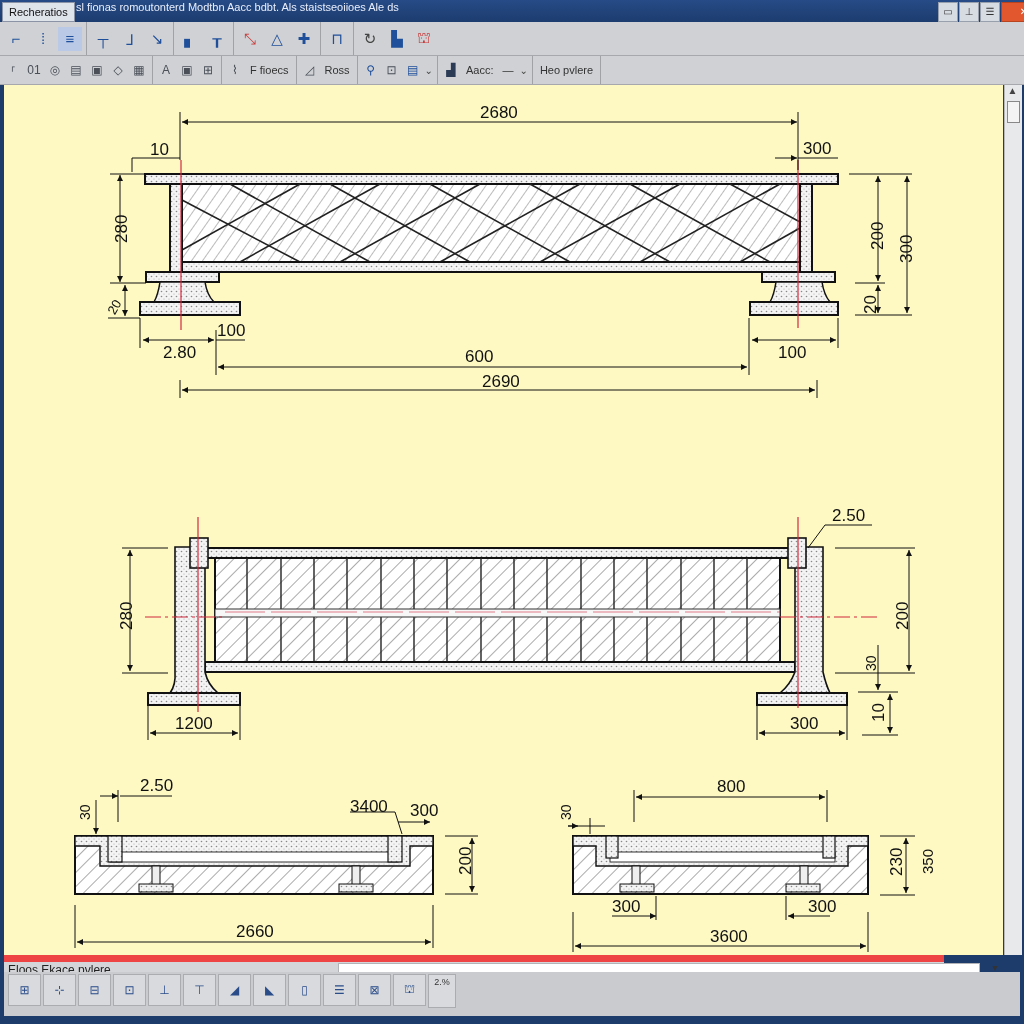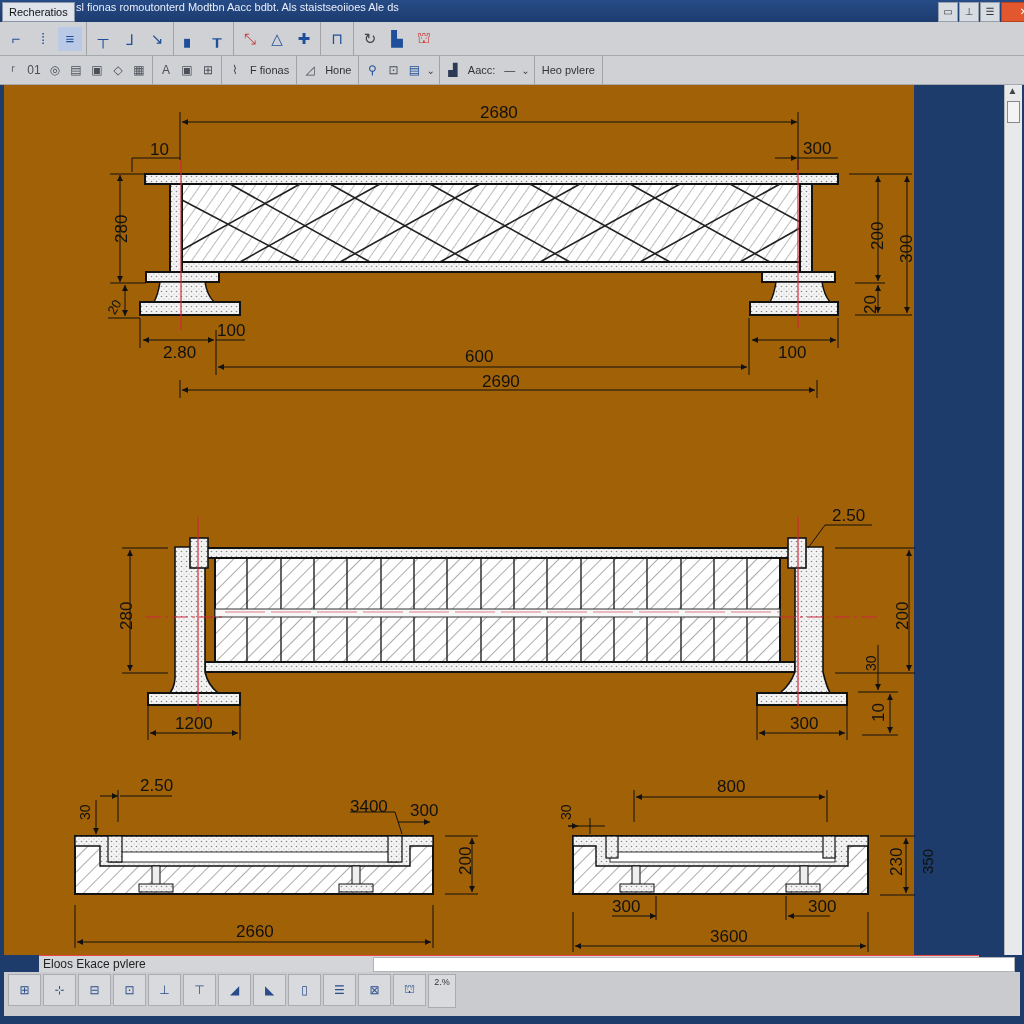--- a/index.html
+++ b/index.html
@@ -11,25 +11,25 @@
   .win-btn{width:18px;height:18px;background:#d7dbe2;border:1px solid #98a0ad;font-size:10px;text-align:center;line-height:18px;color:#333;}
   .win-close{width:44px;background:#e2572e;border-color:#b8441f;color:#fff;}
   .toolbar{position:absolute;left:0;width:1024px;background:#cfd1d4;border-bottom:1px solid #a6a8ad;display:flex;align-items:center;}
   .tb1{top:22px;height:33px;}
   .tb2{top:56px;height:28px;}
   .tbgroup{display:flex;align-items:center;gap:3px;padding:0 4px;border-right:1px solid #a0a2a6;height:100%;}
   .tbtn{width:24px;height:24px;display:flex;align-items:center;justify-content:center;font-size:15px;color:#1f4f9a;}
   .tbtn.sm{width:18px;height:20px;font-size:12px;color:#4a4f58;}
   .tb-label{font-size:11px;color:#333;padding:0 3px;}
   .dd{font-size:10px;color:#444;}
-  .canvas{position:absolute;left:4px;top:85px;width:910px;height:870px;background:#a16207;}
+  .canvas{position:absolute;left:4px;top:85px;width:999px;height:870px;background:#fef9c3;}
   .vscroll{position:absolute;left:1004px;top:85px;width:17px;height:870px;background:#e8e9eb;border-left:1px solid #b5b7bb;}
   .vscroll .arrow{width:15px;height:14px;font-size:10px;text-align:center;color:#444;}
   .vscroll .thumb{margin:2px 2px;width:11px;height:20px;background:#f4f4f4;border:1px solid #888;}
-  .statusrow{position:absolute;left:4px;top:955px;width:940px;height:17px;background:#d3d5d8;border-top:1px solid #ef4444;margin-left:35px;}
+  .statusrow{position:absolute;left:4px;top:955px;width:940px;height:17px;background:#d3d5d8;border-top:7px solid #ef4444;}
   .status-text{position:absolute;left:4px;top:1px;font-size:12px;color:#222;}
   .cmd-input{position:absolute;left:334px;top:1px;width:640px;height:13px;background:#fff;border:1px solid #b1b3b7;}
   .cmd-drop{position:absolute;left:984px;top:0;width:14px;height:16px;font-size:10px;text-align:center;color:#333;}
   .bottombar{position:absolute;left:4px;top:972px;width:1016px;height:44px;background:#c9cbce;display:flex;gap:2px;padding:2px 4px;box-sizing:border-box;}
   .bbtn{width:31px;height:30px;background:#d8dadd;border:1px solid #aaacb0;font-size:12px;display:flex;align-items:center;justify-content:center;color:#2a4d8a;}
   .bbtn.txt{width:26px;font-size:9px;color:#333;align-items:flex-start;padding-top:2px;}
   svg text{font-family:"Liberation Sans",sans-serif;}
 </style>
 </head>
 <body>
@@ -85,25 +85,25 @@
     <div class="tbtn sm">◇</div>
     <div class="tbtn sm">▦</div>
   </div>
   <div class="tbgroup">
     <div class="tbtn sm">A</div>
     <div class="tbtn sm">▣</div>
     <div class="tbtn sm">⊞</div>
   </div>
   <div class="tbgroup">
     <div class="tbtn sm">⌇</div>
-    <span class="tb-label">F fionas</span>
+    <span class="tb-label">F fioecs</span>
   </div>
   <div class="tbgroup">
     <div class="tbtn sm">◿</div>
-    <span class="tb-label">Hone</span>
+    <span class="tb-label">Ross</span>
   </div>
   <div class="tbgroup">
     <div class="tbtn sm" style="color:#1f4f9a;">⚲</div>
     <div class="tbtn sm">⊡</div>
     <div class="tbtn sm" style="color:#1f4f9a;">▤</div>
     <span class="dd">⌄</span>
   </div>
   <div class="tbgroup">
     <div class="tbtn sm" style="color:#2b3a55;">▟</div>
     <span class="tb-label">Aacc:</span>

